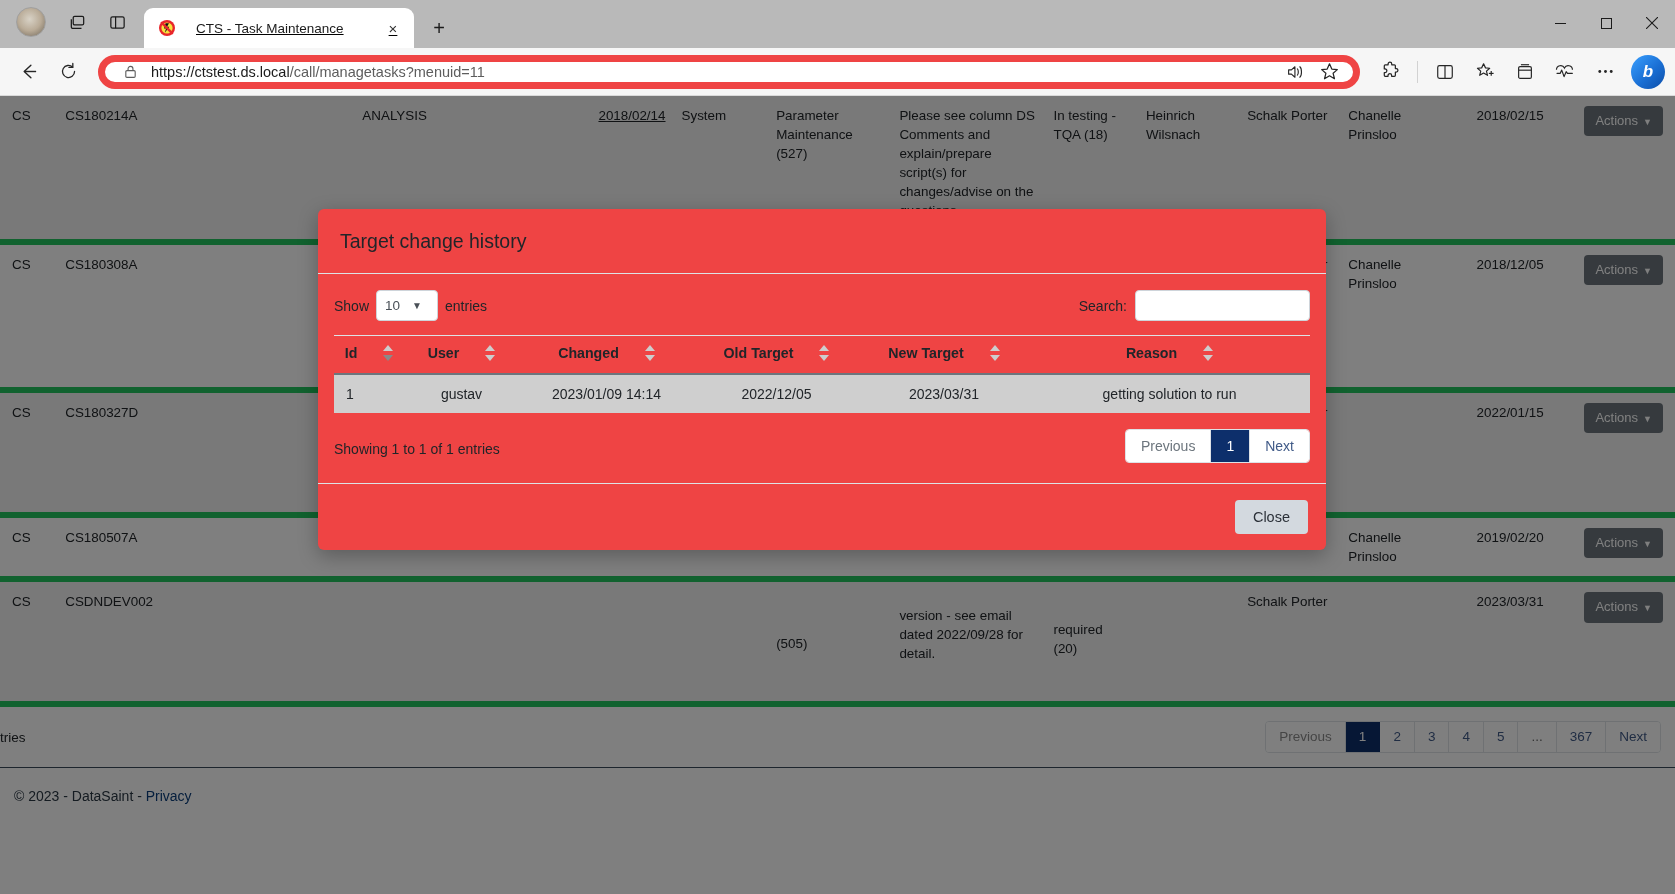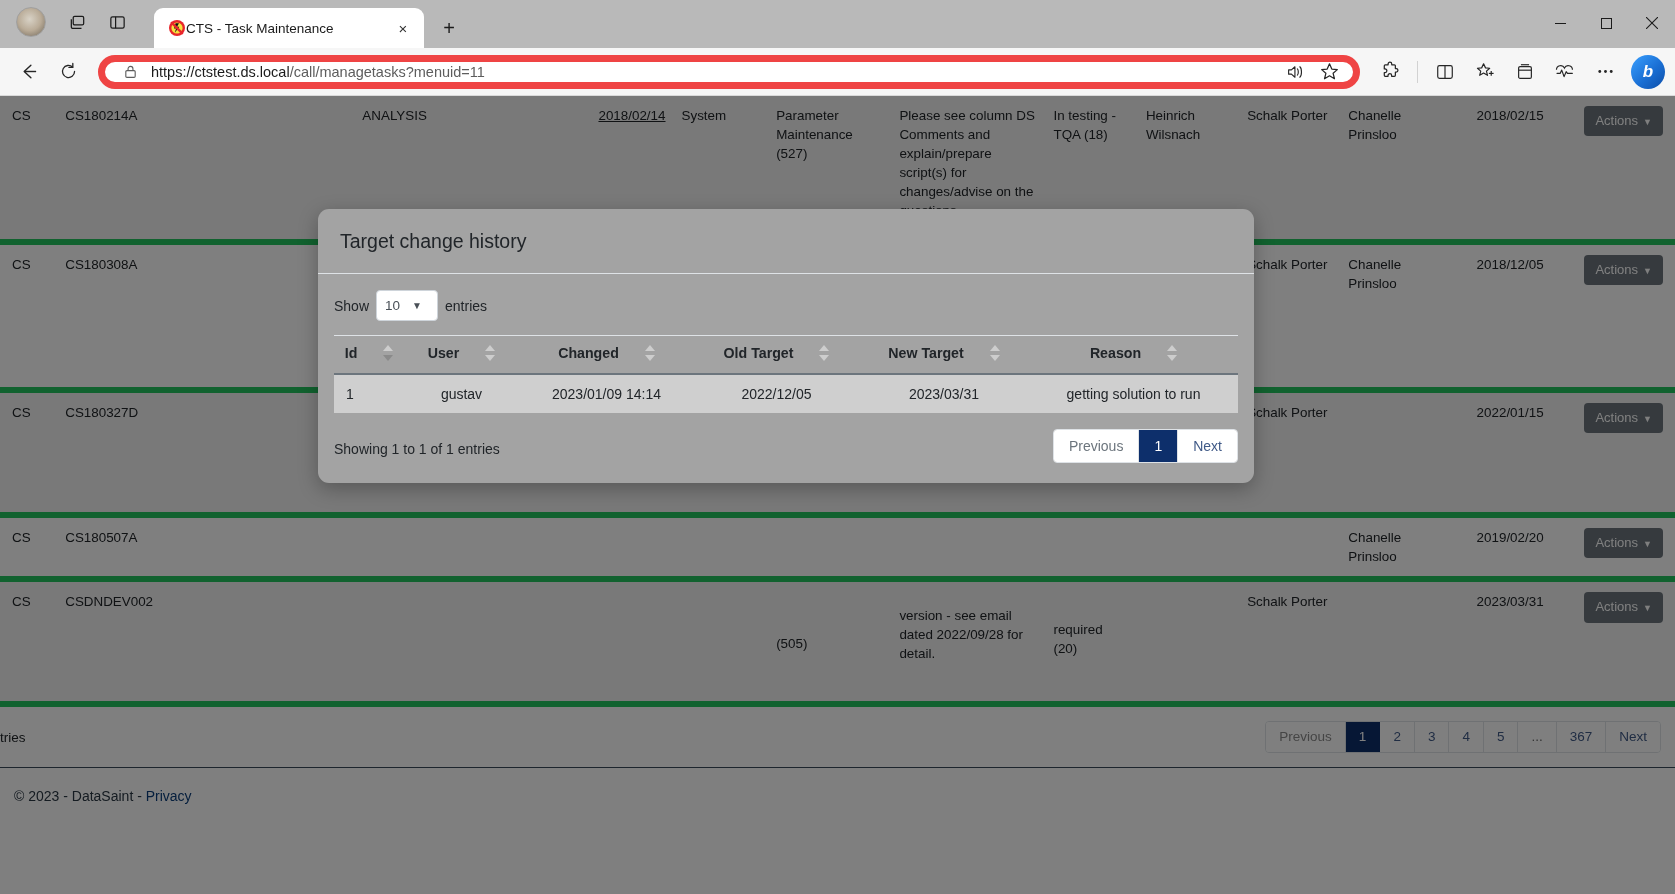--- a/index.html
+++ b/index.html
@@ -21,25 +21,26 @@
   .profile-avatar {
     width: 30px; height: 30px; border-radius: 50%;
     background: radial-gradient(circle at 45% 40%, #d8d2c6 0%, #b9ab97 50%, #6e6558 100%);
     margin-left: 6px; margin-right: 8px; border: 1px solid #a0a0a0;
   }
   .icon-btn {
     width: 34px; height: 34px; display: flex; align-items: center; justify-content: center;
     border-radius: 5px; color: #1b1b1b;
   }
   .tab {
-    margin-left: 20px;
+    margin-left: 10px;
     height: 40px; min-width: 270px; max-width: 270px;
     background: #ffffff; border-radius: 9px 9px 0 0;
-    display: flex; align-items: center; padding: 0 10px 0 14px; gap: 0;
+    display: flex; align-items: center; padding: 0 10px 0 14px; gap: 20px;
     position: relative;
+    text-decoration: underline;
   }
   .tab-favicon { width: 18px; height: 18px; flex: 0 0 18px; position: relative; }
   .tab-title {
     font-size: 13.5px; color: #1b1b1b; white-space: nowrap; overflow: hidden;
     text-overflow: ellipsis; flex: 1;
   }
   .tab-close { width: 22px; height: 22px; display:flex; align-items:center; justify-content:center; color:#333; font-size: 15px;}
   .newtab {
     width: 30px; height: 30px; margin-left: 10px; margin-bottom: 5px;
     display:flex; align-items:center; justify-content:center; color:#1b1b1b; font-size: 20px; font-weight: 300;
@@ -122,22 +123,22 @@
   .pgfooter { padding: 20px 0 0 14px; font-size: 14px; color: #2b3844; }
   .pgfooter a { color: #0a3d7a; text-decoration: none; }
 
   .dim-overlay {
     position: absolute; inset: 0; background: rgba(0,0,0,0.5); z-index: 40;
   }
 
   
   .modal {
     position: absolute; z-index: 60;
-    left: 318px; top: 209px; width: 936px;
-    background: #a3a3a3; border-radius: 11px;
+    left: 318px; top: 209px; width: 1008px;
+    background: #ef4444; border-radius: 6px;
     box-shadow: 0 6px 20px rgba(0,0,0,0.28);
     overflow: hidden;
   }
   .modal-header {
     padding: 21px 22px 20px 22px; border-bottom: 1px solid #dee2e6;
   }
   .modal-title { font-size: 19.5px; color: #212529; font-weight: 400; }
   .modal-body { padding: 16px 16px 8px 16px; }
 
   .dt-top { display: flex; align-items: center; justify-content: space-between; padding: 0 0 14px 0; }
@@ -464,20 +465,24 @@
       <div class="dt-top">
         <label class="dt-len">
           <span>Show</span>
           <span class="dt-select">
             <span>10</span>
             <span class="chev">▼</span>
           </span>
           <span>entries</span>
         </label>
 
+        <label class="dt-search">
+          <span>Search:</span>
+          <input type="text" placeholder="" style="">
+        </label>
       </div>
 
       <table class="dt-table">
         <thead>
           <tr>
             <th style="width:70px">
               <span>Id</span><span class="sorter desc"><span class="up"></span><span class="dn"></span></span>
             </th>
             <th style="width:115px">
               <span>User</span><span class="sorter"><span class="up"></span><span class="dn"></span></span>
@@ -511,15 +516,18 @@
       <div class="dt-bottom">
         <div class="dt-info">Showing 1 to 1 of 1 entries</div>
         <div class="dt-pager">
           <span class="pg">Previous</span>
           <span class="pg active">1</span>
           <span class="pg next">Next</span>
         </div>
       </div>
     </div>
 
+    <div class="modal-footer">
+      <button class="btn-close">Close</button>
+    </div>
   </div>
 
 </div>
 
 </body></html>

